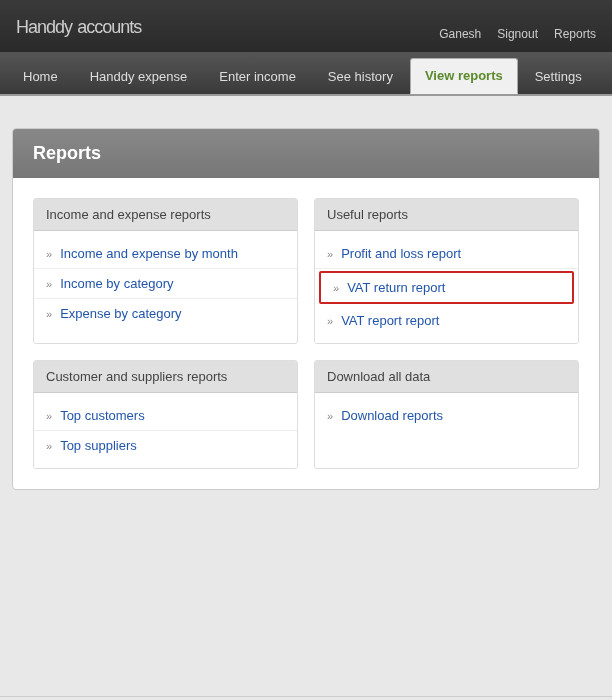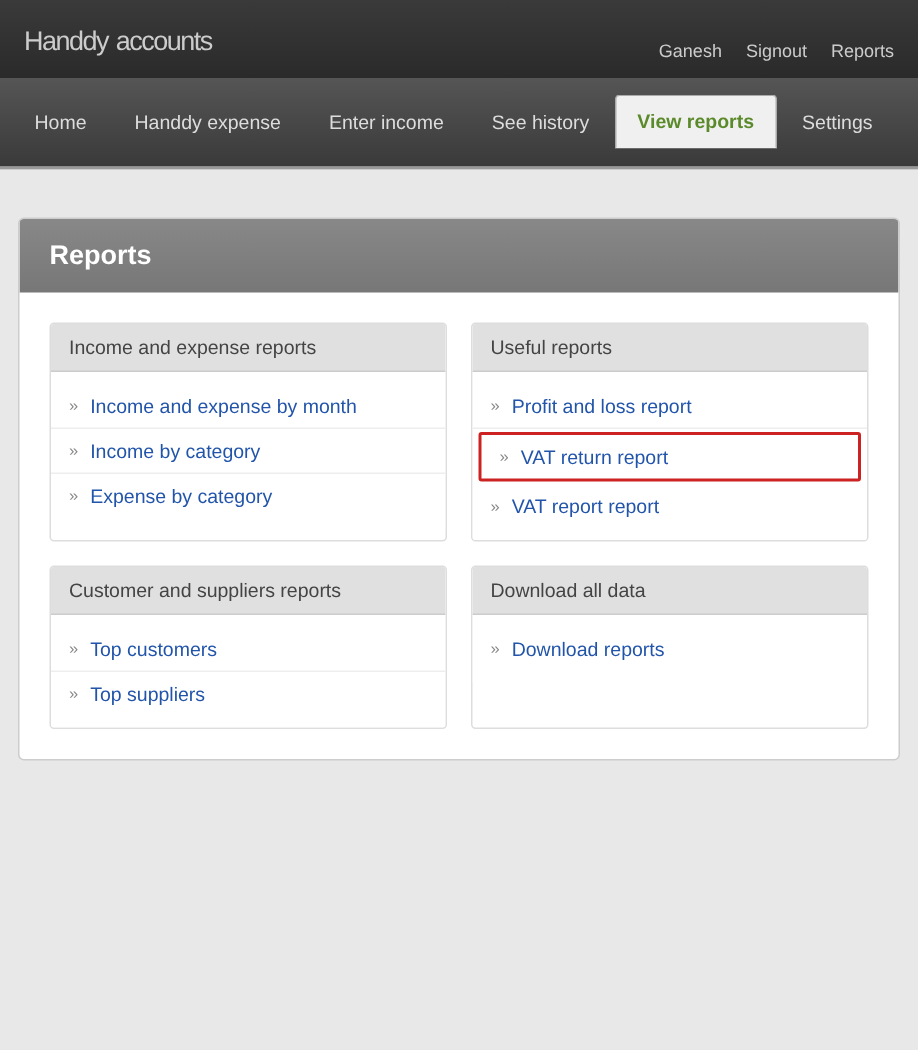--- a/index.html
+++ b/index.html
@@ -42,22 +42,22 @@
       text-decoration: none;
       font-size: 12px;
       margin-top: 16px;
     }
 
     
     .nav-bar {
       background: linear-gradient(to bottom, #555, #3a3a3a);
       display: flex;
       align-items: flex-end;
-      padding: 12px 8px;
-      height: 61px;
+      padding: 0 8px;
+      height: 44px;
       border-bottom: 2px solid #999;
     }
     .nav-tab {
       padding: 8px 14px;
       color: #ddd;
       font-size: 13px;
       cursor: pointer;
       border: 1px solid transparent;
       border-bottom: none;
       margin-right: 2px;

